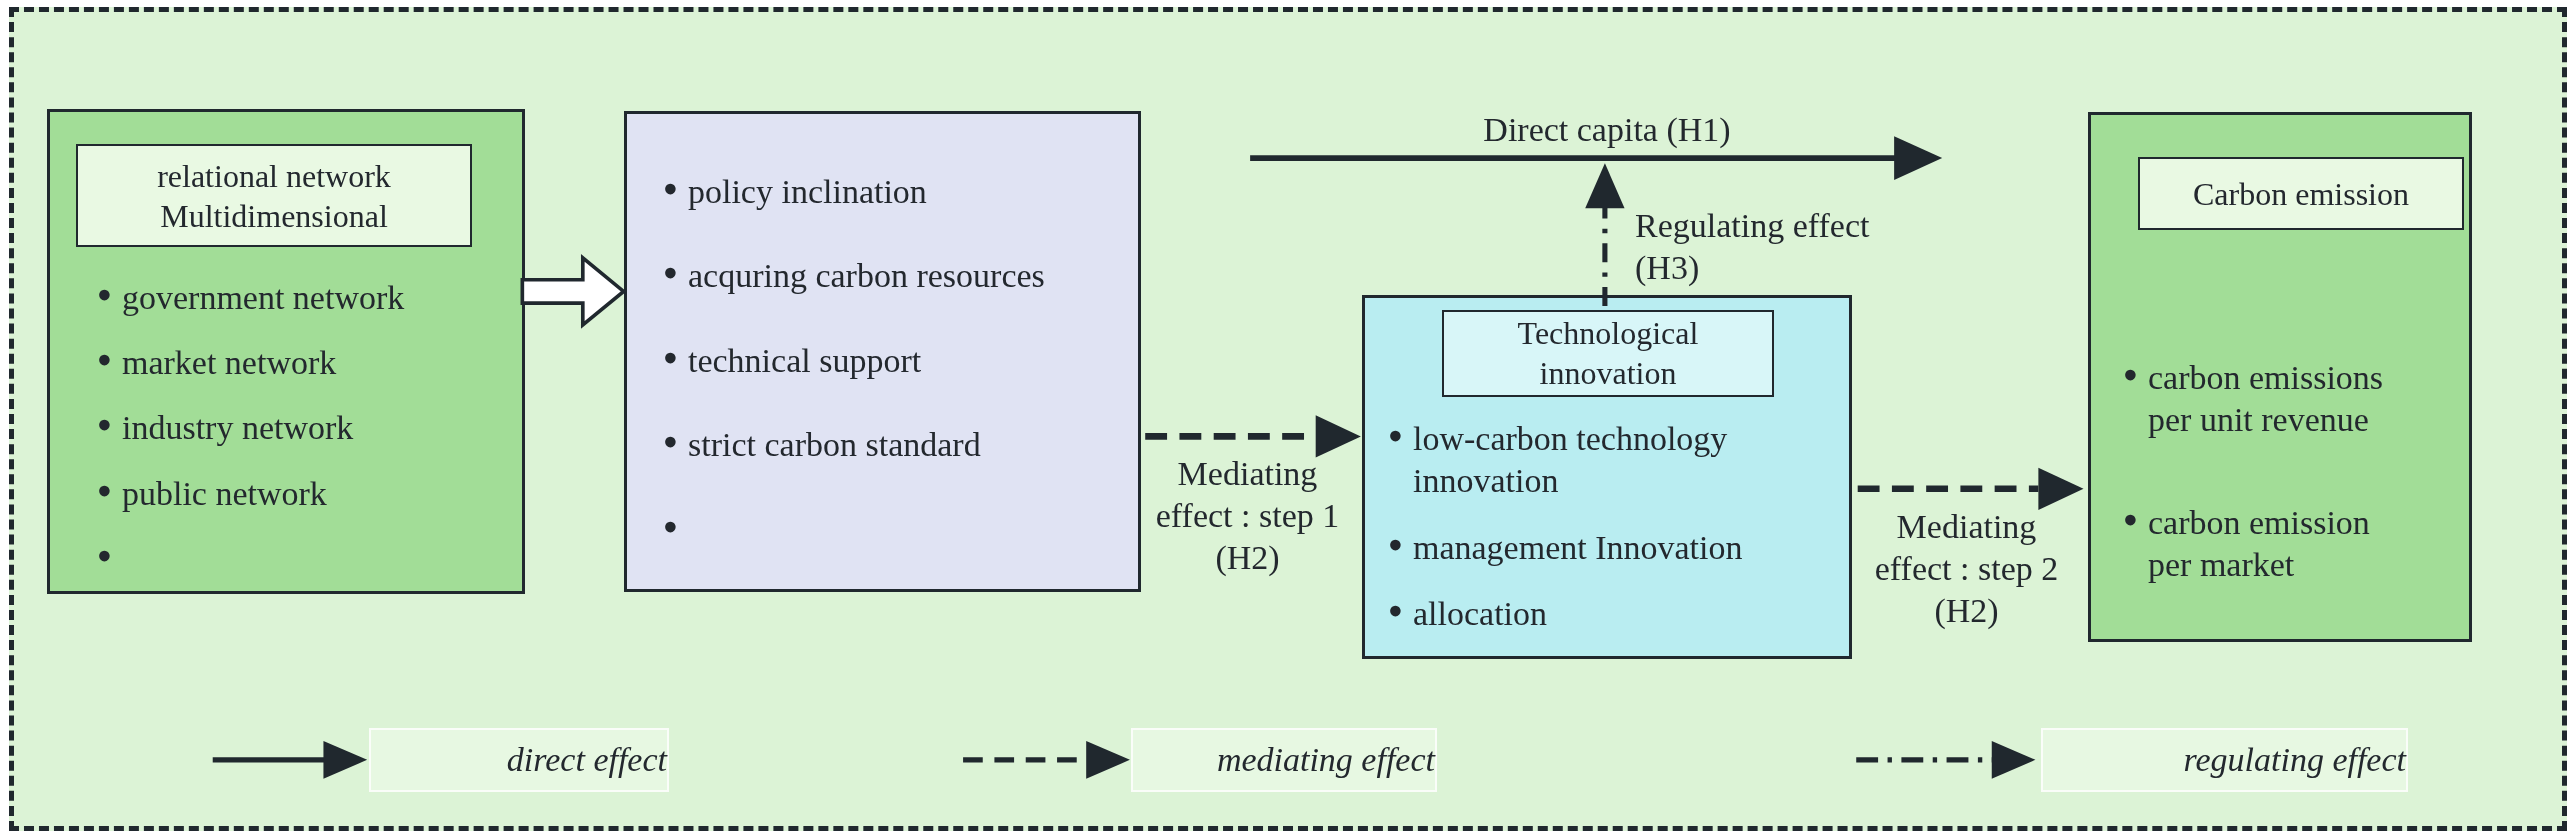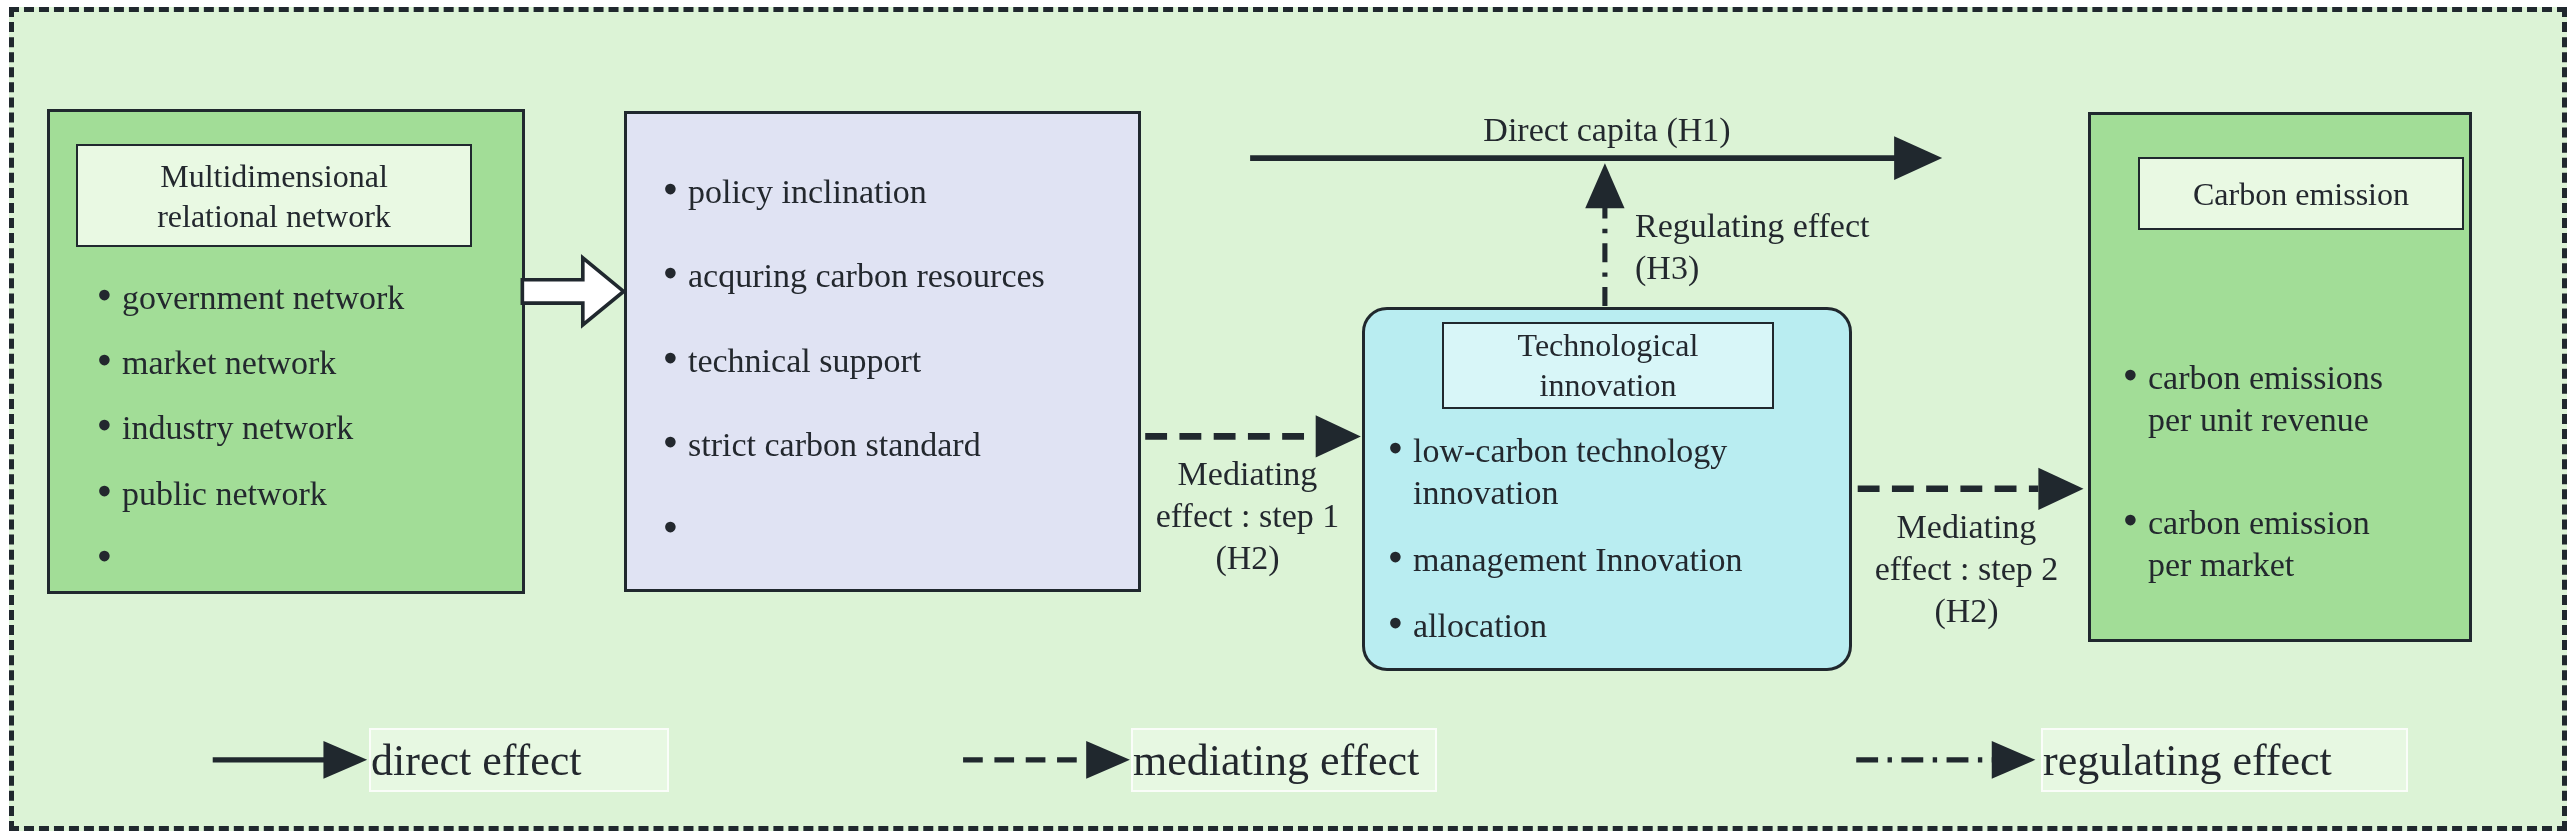--- a/index.html
+++ b/index.html
@@ -26,42 +26,43 @@
     position:absolute; display:flex; flex-direction:column; justify-content:space-around;
     font-size:34px; line-height:1.24;
   }
   .item{display:flex; flex-direction:row; align-items:flex-start;}
   .bullet{font-size:0.72em; line-height:inherit; margin-right:10.2px; transform:translateY(2.2px);}
   .lines > div{white-space:nowrap;}
   .flabel{position:absolute; font-size:34px; line-height:1.24;}
   .flabel.center{text-align:center;}
   .legendbox{
     position:absolute; box-sizing:border-box; background:var(--legend-bg);
-    border:2.2px solid var(--legend-border); display:flex; align-items:center; justify-content:flex-start;
-    font-size:44px;
+    border:2.2px solid var(--legend-border); display:flex; align-items:center; justify-content:flex-end;
+    font-size:34px;
+    font-style:italic;
   }
   svg.arrows{position:absolute; left:0; top:0; pointer-events:none;}
   .ink-line{stroke:var(--ink); fill:none;}
   .ink-head{fill:var(--ink); stroke:none;}
   .block-arrow{fill:#ffffff; stroke:var(--ink); stroke-width:5px; stroke-linejoin:miter;}
   
   .fill-green{background:var(--green);} .fill-green-light{background:var(--green-light);}
   .fill-lavender{background:var(--lavender);} .fill-cyan{background:var(--cyan);}
   .fill-cyan-light{background:var(--cyan-light);}
 </style>
 </head>
 <body>
 
 <div class="canvas">
   <div class="frame"></div>
 
   <div class="box fill-green" style="left:47px; top:109px; width:478px; height:485px;">
     <div class="titlebox fill-green-light" style="left:26px; top:32px; width:396px; height:103px;">
+      <div>relational network</div>
       <div>Multidimensional</div>
-      <div>relational network</div>
     </div>
     <div class="items" style="left:47px; right:11.7px; top:153px; bottom:11px;">
         <div class="item">
           <span class="bullet">●</span>
           <div class="lines">
             <div>government network</div>
           </div>
         </div>
         <div class="item">
           <span class="bullet">●</span>
@@ -112,21 +113,21 @@
           <div class="lines">
             <div>strict carbon standard</div>
           </div>
         </div>
         <div class="item">
           <span class="bullet">●</span>
         </div>
       </div>
   </div>
 
-  <div class="box fill-cyan" style="left:1362px; top:307px; width:490px; height:364px;border-radius:25px;">
+  <div class="box fill-cyan" style="left:1362px; top:295px; width:490px; height:364px;">
     <div class="titlebox fill-cyan-light" style="left:77px; top:11.7px; width:332px; height:87px;">
       <div>Technological</div>
       <div>innovation</div>
     </div>
     <div class="items" style="left:23px; right:5.8px; top:108px; bottom:8.7px;">
         <div class="item">
           <span class="bullet">●</span>
           <div class="lines">
             <div>low-carbon technology</div>
             <div>innovation</div>

